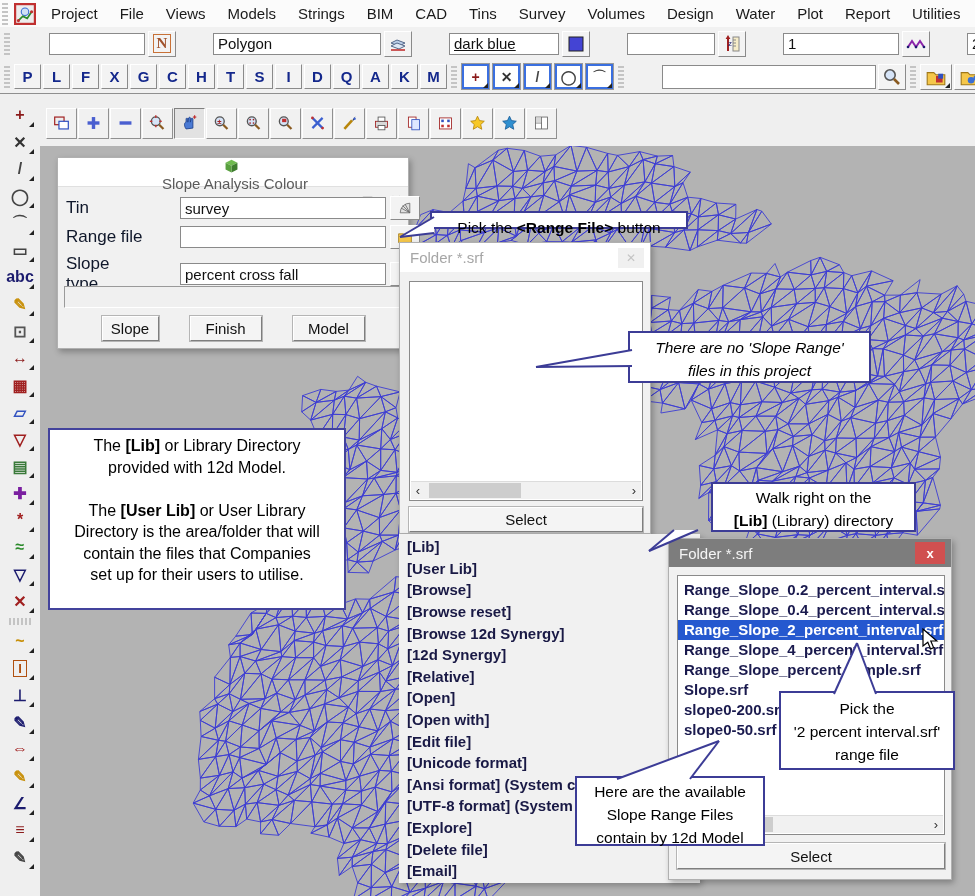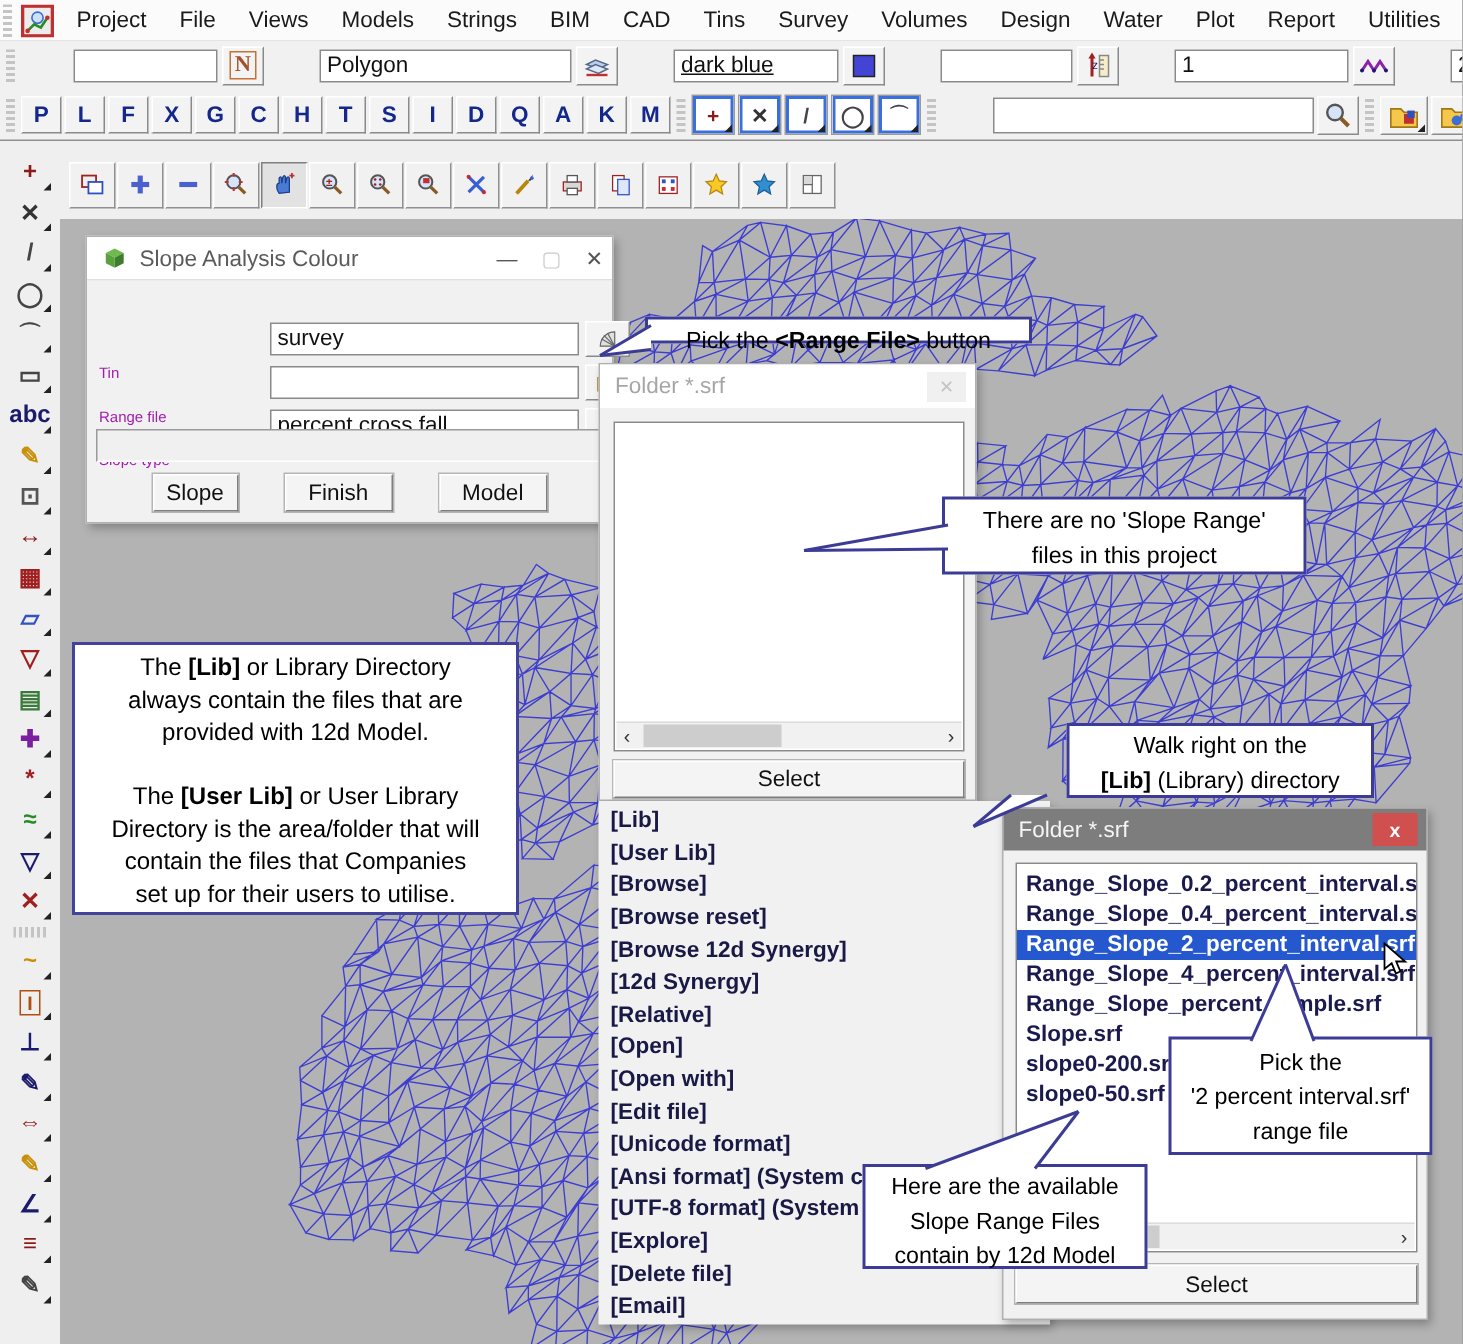--- a/index.html
+++ b/index.html
@@ -27,24 +27,24 @@
   #lefttb{position:absolute;left:0;top:94px;width:40px;bottom:0;background:#efefef;z-index:6;display:flex;flex-direction:column;align-items:center;padding-top:8px;box-sizing:border-box;}
   .ltool{width:30px;height:26px;margin-bottom:1px;position:relative;display:flex;align-items:center;justify-content:center;font-size:16px;flex:0 0 auto;}
   .ltool.boxed span{border:1px solid #b05010;padding:0 4px;font-weight:bold;font-size:13px;}
   .hgrip{width:22px;height:7px;margin:3px 0;background:repeating-linear-gradient(to right,#c4c4c4 0 2px,transparent 2px 4px);flex:0 0 auto;}
   
   .win{position:absolute;background:#f1f1f1;border:1px solid #b0b0b0;box-shadow:2px 3px 6px rgba(0,0,0,.28);box-sizing:border-box;}
   .titlebar{height:29px;display:flex;align-items:center;padding:0 6px 0 10px;box-sizing:border-box;font-size:15px;}
   .btn{background:#f4f4f4;border:1px solid;border-color:#fff #7e7e7e #7e7e7e #fff;box-shadow:0 0 0 1px #b5b5b5;font:15px "Liberation Sans",sans-serif;color:#111;display:flex;align-items:center;justify-content:center;}
   
   #dialog{left:57px;top:157px;width:352px;height:192px;z-index:10;background:#f1f1f1;}
-  #dialog .titlebar{background:#fff;color:#5a5a5a;border-bottom:1px solid #e0e0e0;}
+  #dialog .titlebar{background:#fff;color:#5a5a5a;border-bottom:1px solid #e0e0e0;flex-direction:column;}
   #dialog .tctrl{margin-left:auto;display:flex;gap:16px;align-items:center;color:#555;font-size:14px;}
   .drow{position:absolute;left:8px;display:flex;align-items:center;}
-  .dlabel{width:80px;font-size:10px;color:#a21caf;margin-top:48px;}
+  .dlabel{width:80px;font-size:17px;color:#0f172a;}
   .dinput{width:196px;height:20px;}
   .dbtn{width:30px;height:24px;margin-left:4px;background:#f3f3f3;border:1px solid;border-color:#fff #8a8a8a #8a8a8a #fff;display:flex;align-items:center;justify-content:center;}
   #dmsg{position:absolute;left:6px;top:128px;width:338px;height:20px;background:#f0f0f0;border:1px solid;border-color:#9a9a9a #fff #fff #9a9a9a;}
   
   #fw1{left:399px;top:242px;width:252px;height:292px;z-index:12;}
   #fw1 .titlebar{background:#fff;color:#a6a6a6;}
   #fw1 .xbtn{margin-left:auto;width:26px;height:20px;background:#f0f0f0;color:#c4c4c4;font-size:12px;display:flex;align-items:center;justify-content:center;}
   .listpanel{position:absolute;background:#fff;border:1px solid #8a8a8a;overflow:hidden;}
   .hscroll{position:absolute;left:1px;right:1px;bottom:1px;height:17px;background:#f1f1f1;border-top:1px solid #dcdcdc;}
   .hthumb{position:absolute;top:1px;height:15px;background:#cdcdcd;}
@@ -436,21 +436,20 @@
       <div class="ltool corner">
         <span style="color:#8b1a1a;font-weight:bold;">≡</span>
       </div>
       <div class="ltool corner">
         <span style="color:#444444;font-weight:bold;">✎</span>
       </div>
     </div>
 
   <div id="infobox">
       <div class="infoline"><span>The </span><span class="b">[Lib]</span><span> or Library Directory</span></div>
-      <div class="infoline"><span>always contain the files that are</span></div>
       <div class="infoline"><span>provided with 12d Model.</span></div>
       <div class="infoline"><span>&nbsp;</span></div>
       <div class="infoline"><span>The </span><span class="b">[User Lib]</span><span> or User Library</span></div>
       <div class="infoline"><span>Directory is the area/folder that will</span></div>
       <div class="infoline"><span>contain the files that Companies</span></div>
       <div class="infoline"><span>set up for their users to utilise.</span></div>
     </div>
 
   <div class="win" id="dialog">
     <div class="titlebar">
@@ -595,21 +594,21 @@
         <div class="hthumb" style="left:2px;width:92px;"></div>
         <span class="harrow" style="right:0;">›</span>
       </div>
     </div>
     <div class="btn" style="position:absolute;left:8px;top:304px;width:266px;height:24px;">Select</div>
   </div>
 
   <div class="callout" id="c1" style="left:430px;top:211px;width:258px;height:18px;padding-top:3px;">
       <div class="cline"><span>Pick the </span><span class="b">&lt;Range File&gt;</span><span> button</span></div>
     </div>
-  <div class="callout" id="c2" style="left:628px;top:331px;width:243px;height:52px;padding-top:3px;">
+  <div class="callout" id="c2" style="left:628px;top:331px;width:243px;height:52px;padding-top:3px;font-style:italic;">
       <div class="cline"><span>There are no 'Slope Range'</span></div>
       <div class="cline"><span>files in this project</span></div>
     </div>
   <div class="callout" id="c3" style="left:666px;top:482px;width:205px;height:50px;padding-top:2px;margin-left:45px;">
       <div class="cline"><span>Walk right on the</span></div>
       <div class="cline"><span class="b">[Lib]</span><span> (Library) directory</span></div>
     </div>
   <div class="callout" id="c4" style="left:779px;top:691px;width:176px;height:79px;padding-top:4px;">
       <div class="cline"><span>Pick the</span></div>
       <div class="cline"><span>'2 percent interval.srf'</span></div>

